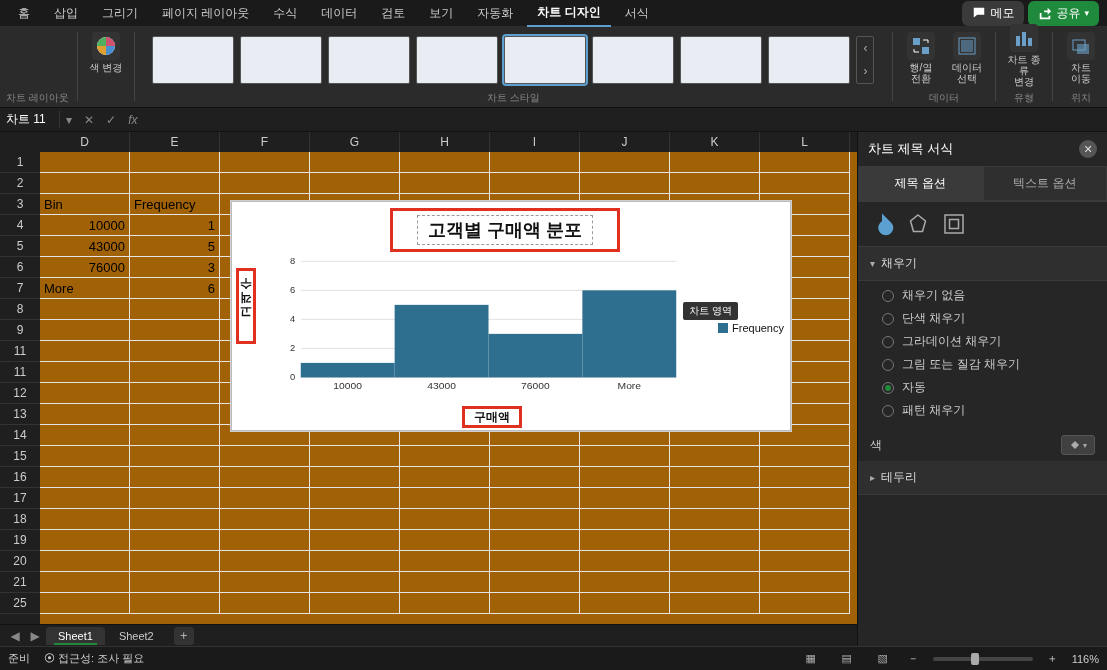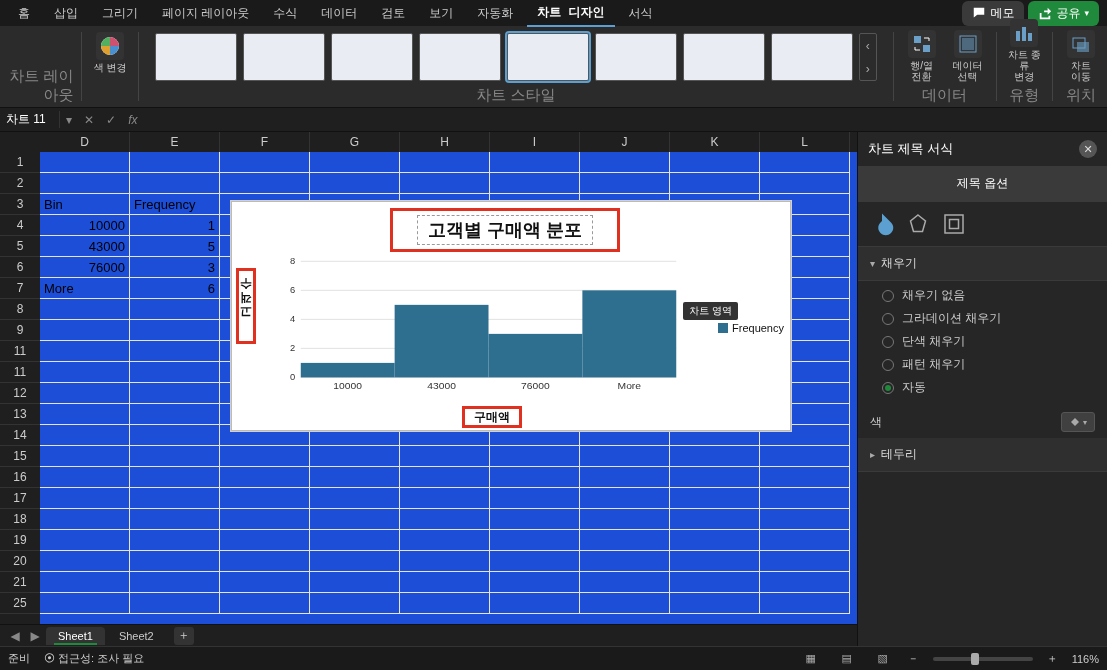--- a/index.html
+++ b/index.html
@@ -1,35 +1,35 @@
 <!DOCTYPE html>
 <html><head>
 <meta charset="utf-8">
 <style>
 * { margin:0; padding:0; box-sizing:border-box; font-family:"Malgun Gothic","Segoe UI",sans-serif; }
 body { width:1107px; height:670px; background:#1a1a1a; color:#e0e0e0; font-size:12px; overflow:hidden; position:relative; }
 
 
 .tab-strip { height:26px; background:#1a1a1a; display:flex; align-items:center; padding:0 8px; gap:4px; }
 .tab-strip .tab { padding:4px 10px; color:#ccc; cursor:pointer; border-radius:4px 4px 0 0; }
-.tab-strip .tab.active { color:#fff; font-weight:600; border-bottom:2px solid #5ba0d0;font-family:Liberation Mono, monospace; }
+.tab-strip .tab.active { color:#fff; font-weight:600; border-bottom:2px solid #5ba0d0; }
 .tab-strip .spacer { flex:1; }
 .memo-btn,.share-btn { display:flex; align-items:center; gap:4px; padding:4px 10px; border-radius:6px; cursor:pointer; }
 .memo-btn { background:#3a3a3a; color:#fff; }
 .share-btn { background:#1f8a3b; color:#fff; }
 .share-btn svg,.memo-btn svg{width:14px;height:14px;}
 
 
 .ribbon { height:82px; background:#2b2b2b; border-bottom:1px solid #111; display:flex; align-items:stretch;}
 .rgroup { display:flex; flex-direction:column; align-items:center; justify-content:flex-end; padding:4px 6px 2px 6px; position:relative;}
 .rgroup .buttons { display:flex; gap:6px; align-items:flex-start; flex:1;}
 .rbtn { display:flex; flex-direction:column; align-items:center; gap:2px; width:40px; cursor:pointer; padding:2px;}
 .rbtn .ricon { width:28px; height:28px; display:flex; align-items:center; justify-content:center; background:#333; border-radius:4px;}
 .rbtn .rlbl { font-size:10px; color:#ccc; text-align:center; line-height:11px;}
-.rgroup .rgroup-label { font-size:15px; color:#888; padding-top:2px;text-align:right;}
+.rgroup .rgroup-label { font-size:10px; color:#888; padding-top:2px;text-align:right;}
 .rsep { width:1px; background:#444; margin:6px 2px;}
 .styles-gallery { flex:1; display:flex; align-items:center; gap:6px; padding:6px 8px; overflow:hidden;}
 .style-thumb { width:82px; height:48px; background:#e9edf3; border:1px solid #555; border-radius:2px; cursor:pointer; position:relative;}
 .style-thumb.sel { outline:2px solid #5ba0d0;}
 .gallery-nav { width:18px; height:48px; display:flex; flex-direction:column; border:1px solid #555; border-radius:2px;}
 .gallery-nav div{flex:1;display:flex;align-items:center;justify-content:center;color:#aaa;cursor:pointer;}
 .rgroup-wide { flex:1; }
 
 
 .fbar { height:24px; background:#1f1f1f; display:flex; align-items:center; border-bottom:1px solid #111;}
@@ -39,21 +39,21 @@
 .fbar input.formula { flex:1; background:transparent; border:none; color:#fff; font-size:12px; padding:0 6px; outline:none;}
 
 
 .main { position:absolute; top:132px; bottom:24px; left:0; right:0; display:flex; }
 .sheet-wrap { flex:1; position:relative; background:#fff; overflow:hidden;}
 .colhdrs { position:absolute; top:0; left:40px; right:0; height:20px; display:flex; background:#1f1f1f; z-index:2;}
 .colhdr { width:90px; text-align:center; color:#ccc; font-size:12px; border-right:1px solid #333; line-height:20px;}
 .rowhdrs { position:absolute; top:20px; left:0; width:40px; bottom:0; background:#1f1f1f; z-index:2;}
 .rowhdr { height:21px; text-align:center; color:#ccc; font-size:12px; border-bottom:1px solid #333; line-height:21px;}
 .selectall { position:absolute; top:0; left:0; width:40px; height:20px; background:#1f1f1f; z-index:3;}
-.cells { position:absolute; top:20px; left:40px; right:0; bottom:0; background:#1d4ed8;}
+.cells { position:absolute; top:20px; left:40px; right:0; bottom:0; background:#a16207;}
 .cell { position:absolute; width:90px; height:21px; border-right:1px solid #e5e5e5; border-bottom:1px solid #e5e5e5; padding:0 4px; color:#000; font-size:13px; line-height:21px;}
 .cell.r { text-align:right;}
 
 
 .chart-obj { position:absolute; left:231px; top:69px; width:560px; height:230px; background:#fff; border:1px solid #bbb; box-shadow:0 0 0 1px #d0d0d0;}
 .chart-obj .title-box { position:absolute; left:158px; top:6px; width:230px; height:44px; border:3px solid #e03020; display:flex; align-items:center; justify-content:center;}
 .chart-obj .title-inner { border:1px dashed #999; padding:2px 10px; font-size:18px; font-weight:700; color:#111;}
 .chart-obj .plot { position:absolute; left:50px; top:56px; right:110px; bottom:36px;}
 .chart-obj .yaxis-box { position:absolute; left:4px; top:66px; width:20px; height:76px; border:3px solid #e03020; display:flex; align-items:center; justify-content:center;}
 .chart-obj .yaxis-label { writing-mode:vertical-rl; transform:rotate(180deg); font-size:12px; font-weight:700; color:#111;}
@@ -529,20 +529,21 @@
     </div>
   </div>
 
   <div class="panel">
     <div class="p-title">
       <span>차트 제목 서식</span>
       <div class="p-close">✕</div>
     </div>
     <div class="p-tabs">
       <div class="p-tab active">제목 옵션</div>
+      <div class="p-tab">텍스트 옵션</div>
     </div>
     <div class="p-icons">
       <div class="pi active">
           <svg viewBox="0 0 16 16" fill="currentColor">
             <path d="M8 1l6 6c2 2 2 5 0 7s-5 2-7 0-2-5 0-7l1-1z"></path>
           </svg>
         </div>
       <div class="pi">
           <svg viewBox="0 0 16 16" fill="none" stroke="currentColor">
             <polygon points="8,2 13,6 11,13 5,13 3,6"></polygon>
@@ -559,33 +560,37 @@
       <span class="chev">▾</span>
       <span>채우기</span>
     </div>
     <div class="opts">
       <div class="radio">
           <div class="rdot"></div>
           <span>채우기 없음</span>
         </div>
       <div class="radio">
           <div class="rdot"></div>
-          <span>그라데이션 채우기</span>
+          <span>단색 채우기</span>
         </div>
       <div class="radio">
           <div class="rdot"></div>
-          <span>단색 채우기</span>
+          <span>그라데이션 채우기</span>
+        </div>
+      <div class="radio">
+          <div class="rdot"></div>
+          <span>그림 또는 질감 채우기</span>
+        </div>
+      <div class="radio">
+          <div class="rdot on"></div>
+          <span>자동</span>
         </div>
       <div class="radio">
           <div class="rdot"></div>
           <span>패턴 채우기</span>
-        </div>
-      <div class="radio">
-          <div class="rdot on"></div>
-          <span>자동</span>
         </div>
     </div>
     <div class="row">
       <span>색</span>
       <div class="colorbtn">
         <svg viewBox="0 0 12 12">
             <path d="M2 6l4-4 4 4-4 4z" fill="#aaa"></path>
           </svg>
         <span style="font-size:8px;color:#aaa">▾</span>
       </div>

